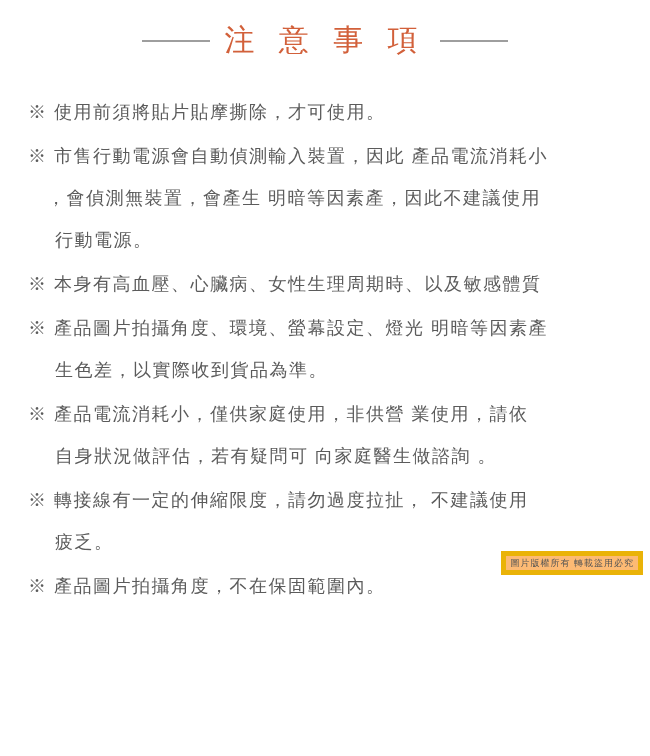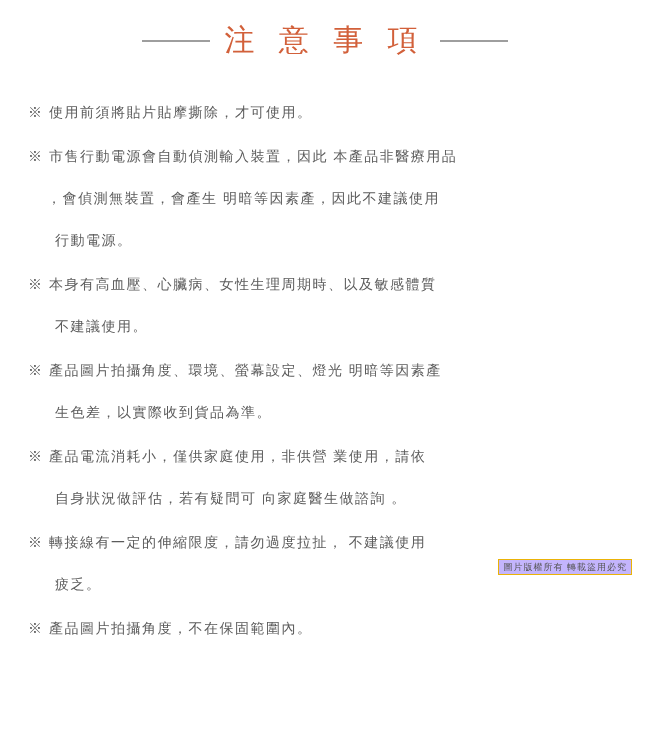--- a/index.html
+++ b/index.html
@@ -38,66 +38,65 @@
 
   
   .notices {
     margin-top: 30px;
     padding-left: 28px;
     padding-right: 10px;
     color: #5b5b5b;
   }
   .notice { margin-bottom: 2px; }
   .line {
-    font-size: 14px;
+    font-size: 18px;
     line-height: 42px;
     letter-spacing: 1.5px;
     white-space: nowrap;
   }
   .line.cont { padding-left: 27px; }  
   .line.hang { padding-left: 19px; }  
 
   
   .copyright {
     position: absolute;
-    right: 18px;
+    right: 7px;
     bottom: 5px;
     font-size: 9px;
     line-height: 12px;
     color: #555555;
-    border: 1px solid #eab308;
+    border: 5px solid #eab308;
     padding: 1px 4px;
     letter-spacing: 1px;
     white-space: nowrap;
-    background: #c4b5fd;
+    background: #fdba74;
   }
 </style>
 </head>
 <body>
 
 <div class="page">
 
   <div class="header">
     <span class="dash" style="background: rgb(158, 158, 158);"></span>
     <h1 class="title" style="color: rgb(210, 96, 58);">注 意 事 項</h1>
     <span class="dash" style="background: rgb(158, 158, 158);"></span>
   </div>
 
   <div class="notices" id="notice-list" style="color: rgb(91, 91, 91);">
       <div class="notice">
         <div class="line first">※ 使用前須將貼片貼摩撕除，才可使用。</div>
       </div>
       <div class="notice">
-        <div class="line first">※ 市售行動電源會自動偵測輸入裝置，因此 本產品非醫療用品</div>
+        <div class="line first">※ 市售行動電源會自動偵測輸入裝置，因此 產品電流消耗小</div>
         <div class="line cont hang">，會偵測無裝置，會產生 明暗等因素產，因此不建議使用</div>
         <div class="line cont">行動電源。</div>
       </div>
       <div class="notice">
         <div class="line first">※ 本身有高血壓、心臟病、女性生理周期時、以及敏感體質</div>
-        <div class="line cont">不建議使用。</div>
       </div>
       <div class="notice">
         <div class="line first">※ 產品圖片拍攝角度、環境、螢幕設定、燈光 明暗等因素產</div>
         <div class="line cont">生色差，以實際收到貨品為準。</div>
       </div>
       <div class="notice">
         <div class="line first">※ 產品電流消耗小，僅供家庭使用，非供營 業使用，請依</div>
         <div class="line cont">自身狀況做評估，若有疑問可 向家庭醫生做諮詢 。</div>
       </div>
       <div class="notice">

